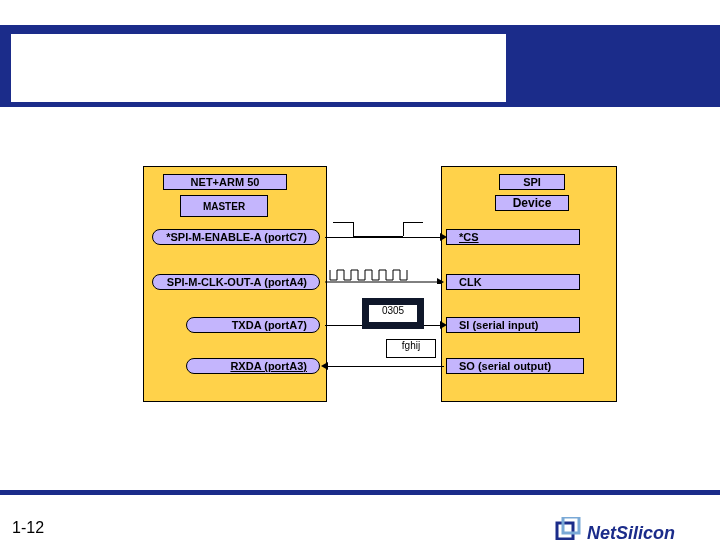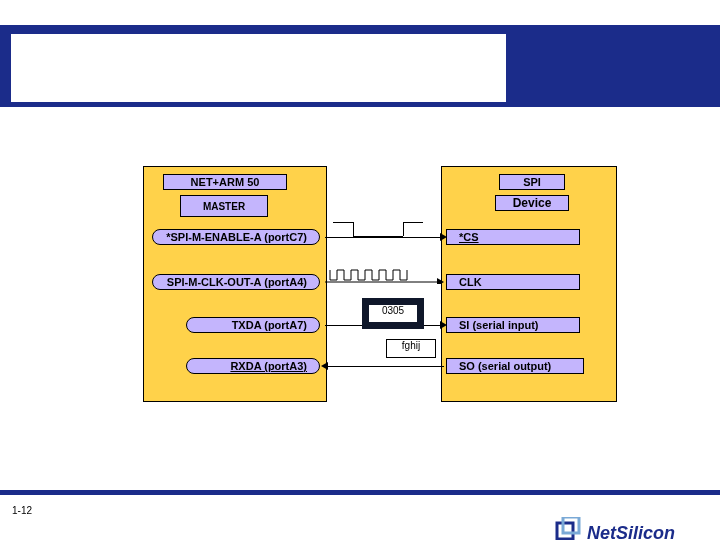--- a/index.html
+++ b/index.html
@@ -56,21 +56,21 @@
 
 #wf-clk { position:absolute; left:325px; top:266px; width:119px; height:18px; }
 #wf-clk svg { width:119px; height:18px; display:block; }
 
 
 #db1 { position:absolute; left:362px; top:298px; width:48px; height:17px; background:#fff; border:7px solid #0f172a; font-size:10px; text-align:center;}
 #db2 { position:absolute; left:362px; top:339px; width:48px; height:17px; background:#fff; border:1px solid #000; font-size:10px; text-align:center;margin-left:24px;}
 
 
 #ftr-line { position:absolute; left:0; top:490px; width:720px; height:5px; background:#1b2c8a; }
-#slide-num { position:absolute; left:12px; top:505px; font-size:10px; }
+#slide-num { position:absolute; left:12px; top:519px; font-size:16px; }
 #logo { position:absolute; left:555px; top:498px; width:155px; height:36px;margin-top:19px; }
 </style>
 </head>
 <body>
 
 <div id="slide">
 
   <div id="hdr-blue"></div>
   <div id="hdr-white"></div>
 

